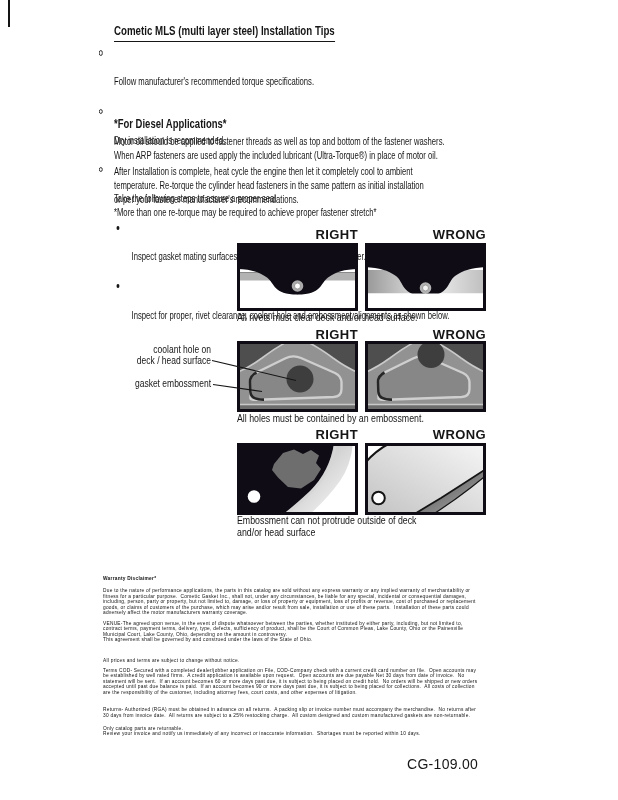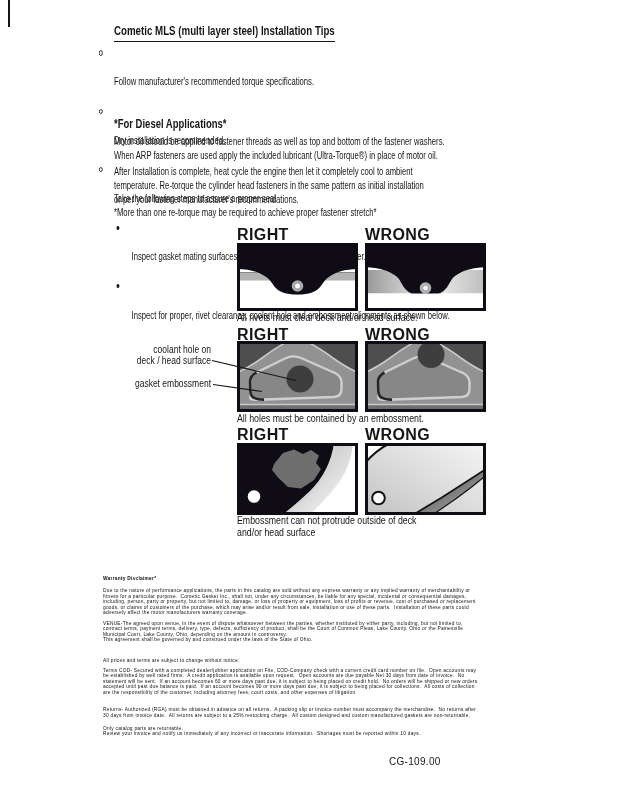--- a/index.html
+++ b/index.html
@@ -24,38 +24,38 @@
   .fdot{position:absolute;left:0;top:5.6px;width:3.8px;height:3.8px;background:#161616;border-radius:50%;}
 
   
   .diesel-heading{left:114px;top:116px;font-size:13px;font-weight:bold;white-space:pre;}
   .para{font-size:10.5px;line-height:13.8px;width:720px;}
   .p-oil{left:114px;top:135px;}
   .p-retorque{left:114px;top:165px;}
   .p-note{left:114px;top:206px;}
 
   
-  .rw{font-size:16px;font-weight:600;letter-spacing:0.4px;width:121px;text-align:left;line-height:13px;}
+  .rw{font-size:13px;font-weight:600;letter-spacing:0.4px;width:121px;text-align:right;line-height:13px;}
   .cap{font-size:11px;line-height:11.8px;transform:scaleX(0.8);transform-origin:0 0;width:420px;}
   .panel{width:121px;}
   .lbl{font-size:10px;line-height:10.8px;width:121px;text-align:right;
        transform:scaleX(0.85);transform-origin:100% 0;}
 
   
   .fp{left:103px;width:440px;font-size:4.8px;line-height:5.6px;letter-spacing:0.26px;color:#111;}
   .fp-b{font-weight:bold;}
   .fp-h{top:576px;}
   .fp-1{top:588px;}
   .fp-2{top:620.5px;}
   .fp-3{top:658px;}
   .fp-4{top:667.5px;}
   .fp-5{top:707px;}
   .fp-6{top:725.5px;}
 
-  .page-code{left:389px;top:756px;font-size:10px;letter-spacing:0.3px;}
+  .page-code{left:407px;top:756px;font-size:14px;letter-spacing:0.3px;}
   .artifact{left:8px;top:0;width:2.2px;height:27px;background:#141414;}
 </style>
 </head>
 <body>
 
 <div class="abs artifact"></div>
 
 <div class="abs page-title">Cometic MLS (multi layer steel) Installation Tips</div>
 
 <div class="abs bullets cond">

